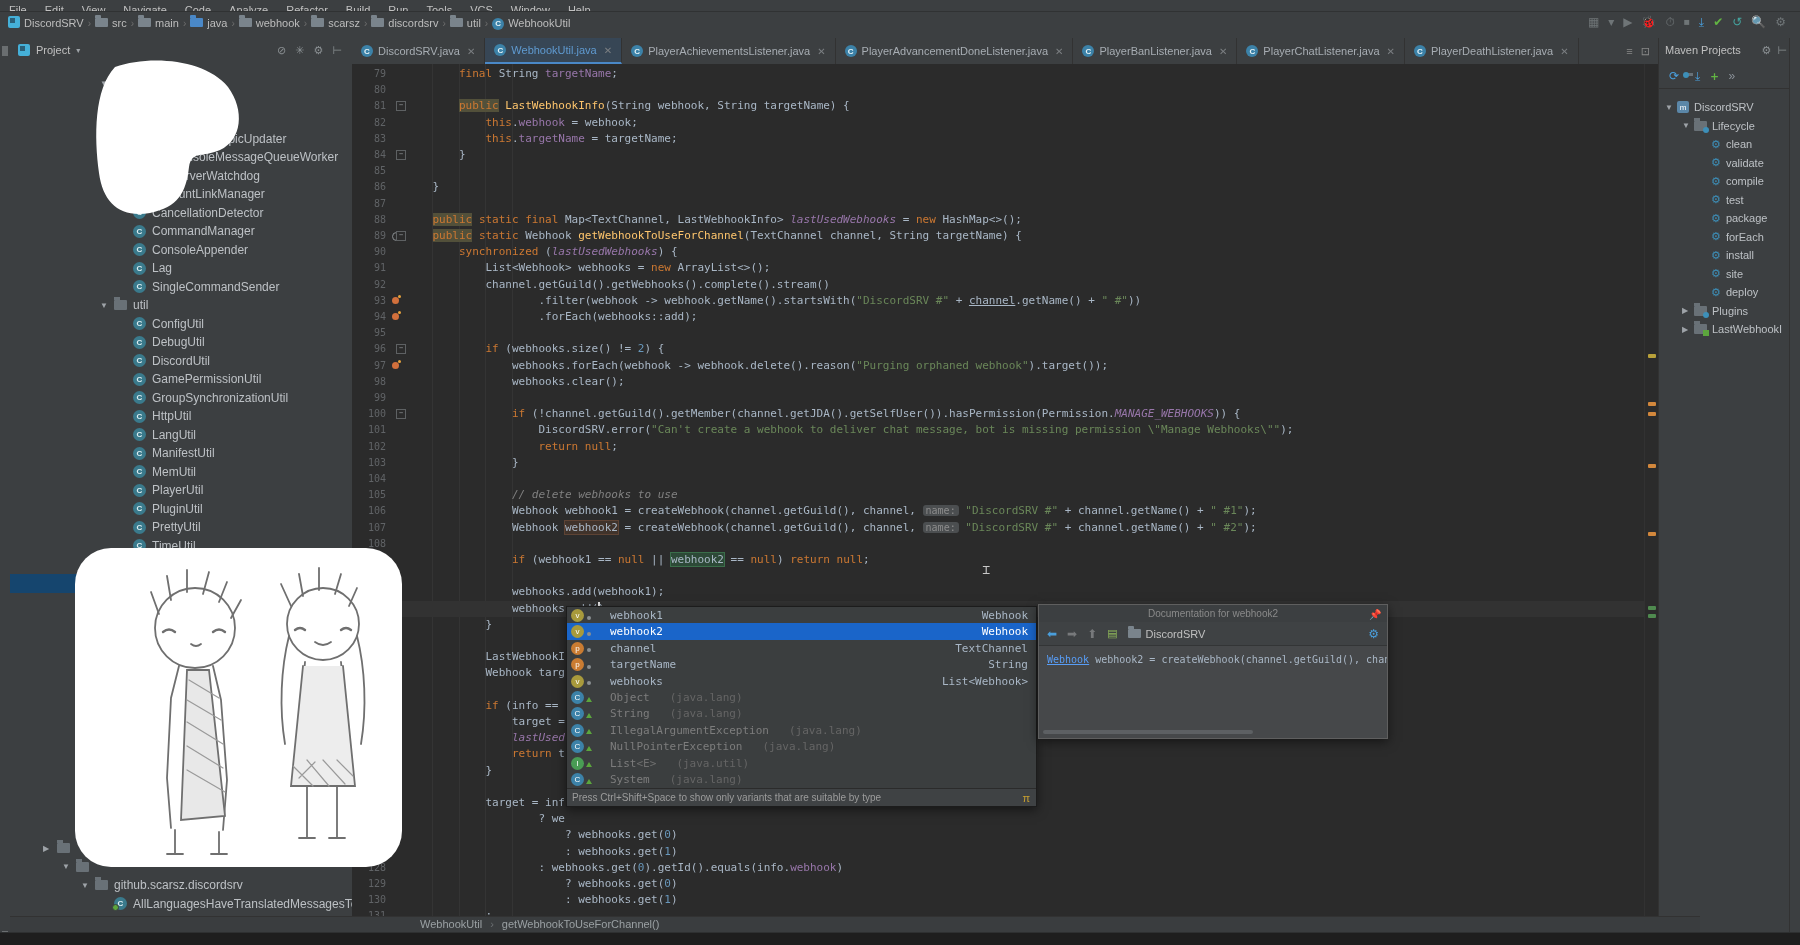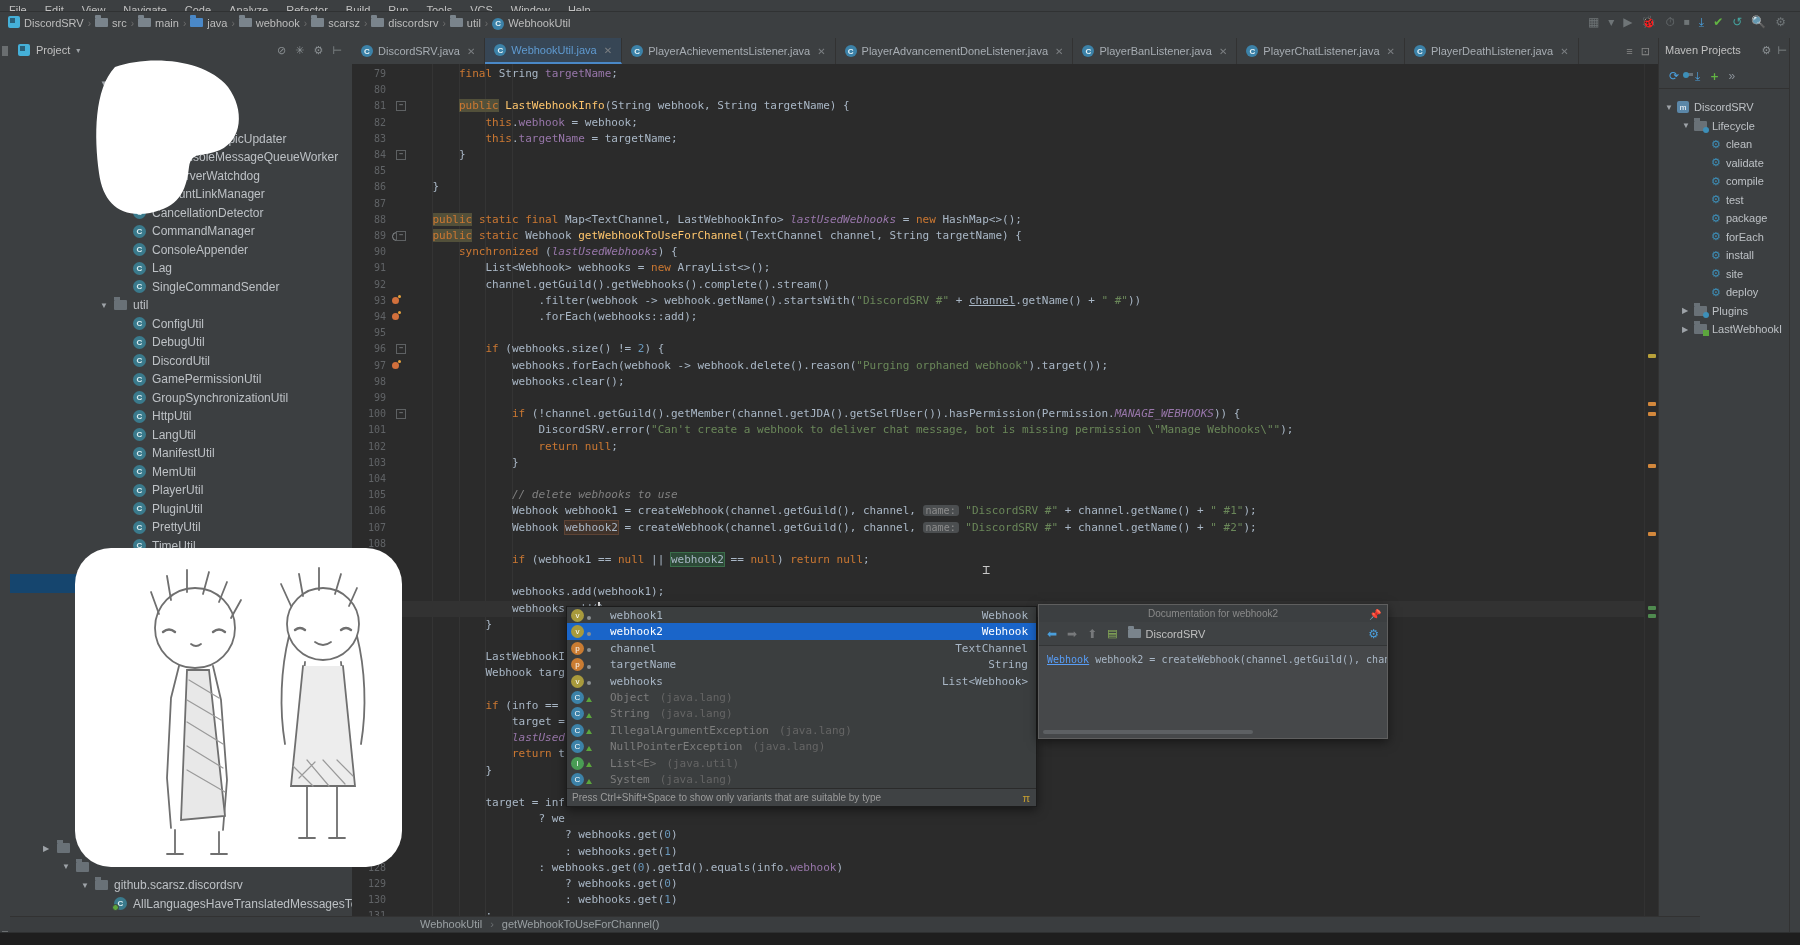--- a/index.html
+++ b/index.html
@@ -99,21 +99,21 @@
   #clist{position:absolute;left:0;top:0;width:100%;height:181px;overflow:hidden;}
   .crow{position:absolute;left:0;width:100%;height:17px;display:flex;align-items:center;font-size:11px;}
   .crow.sel{background:#1a65c9;}
   .crow .ic{margin-left:4px;width:13px;height:13px;border-radius:50%;color:#fff;font-size:8px;display:inline-flex;align-items:center;justify-content:center;flex:none;}
   .ic.var{background:#a89a3c;} .ic.param{background:#ca7c32;} .ic.cls{background:#3c82a8;} .ic.ifc{background:#499c54;}
   .crow .sub{width:10px;text-align:center;flex:none;}
   .subdot{display:inline-block;width:4px;height:4px;border-radius:50%;background:#8a8f92;}
   .subarr{display:inline-block;width:0;height:0;border-left:3px solid transparent;border-right:3px solid transparent;border-bottom:5px solid #5ca63d;}
   .crow .nm{font-family:"DejaVu Sans Mono",monospace;color:#a9b7c6;margin-left:16px;}
   .crow .gen{font-family:"DejaVu Sans Mono",monospace;color:#707070;}
-  .crow .pk{font-family:"DejaVu Sans Mono",monospace;color:#656565;margin-left:10px;}
+  .crow .pk{font-family:"DejaVu Sans Mono",monospace;color:#656565;margin-left:20px;}
   .crow.gray .nm{color:#7d7d7d;}
   .crow .ty{margin-left:auto;margin-right:8px;font-family:"DejaVu Sans Mono",monospace;color:#a9b7c6;}
   .crow.sel .nm,.crow.sel .ty{color:#ffffff;}
   #cfoot{position:absolute;left:0;bottom:0;width:100%;height:17px;background:#3f4244;border-top:1px solid #2b2b2b;display:flex;align-items:center;}
   #cfoot .txt{font-size:10px;color:#9c9c9c;margin-left:5px;}
   #cfoot .pi{margin-left:auto;margin-right:6px;color:#c8a030;font-size:11px;}
   
   #dpopup{position:absolute;left:1038px;top:604px;width:348px;height:133px;background:#46484a;border:1px solid #5f5f5f;box-shadow:0 3px 10px rgba(0,0,0,.5);z-index:30;}
   #dtitle{position:absolute;left:0;top:0;width:100%;height:17px;background:#3c3f41;color:#8a8a8a;font-size:10px;text-align:center;line-height:17px;}
   #dtitle .pin{position:absolute;right:5px;top:1px;color:#9a9a9a;font-size:10px;}

